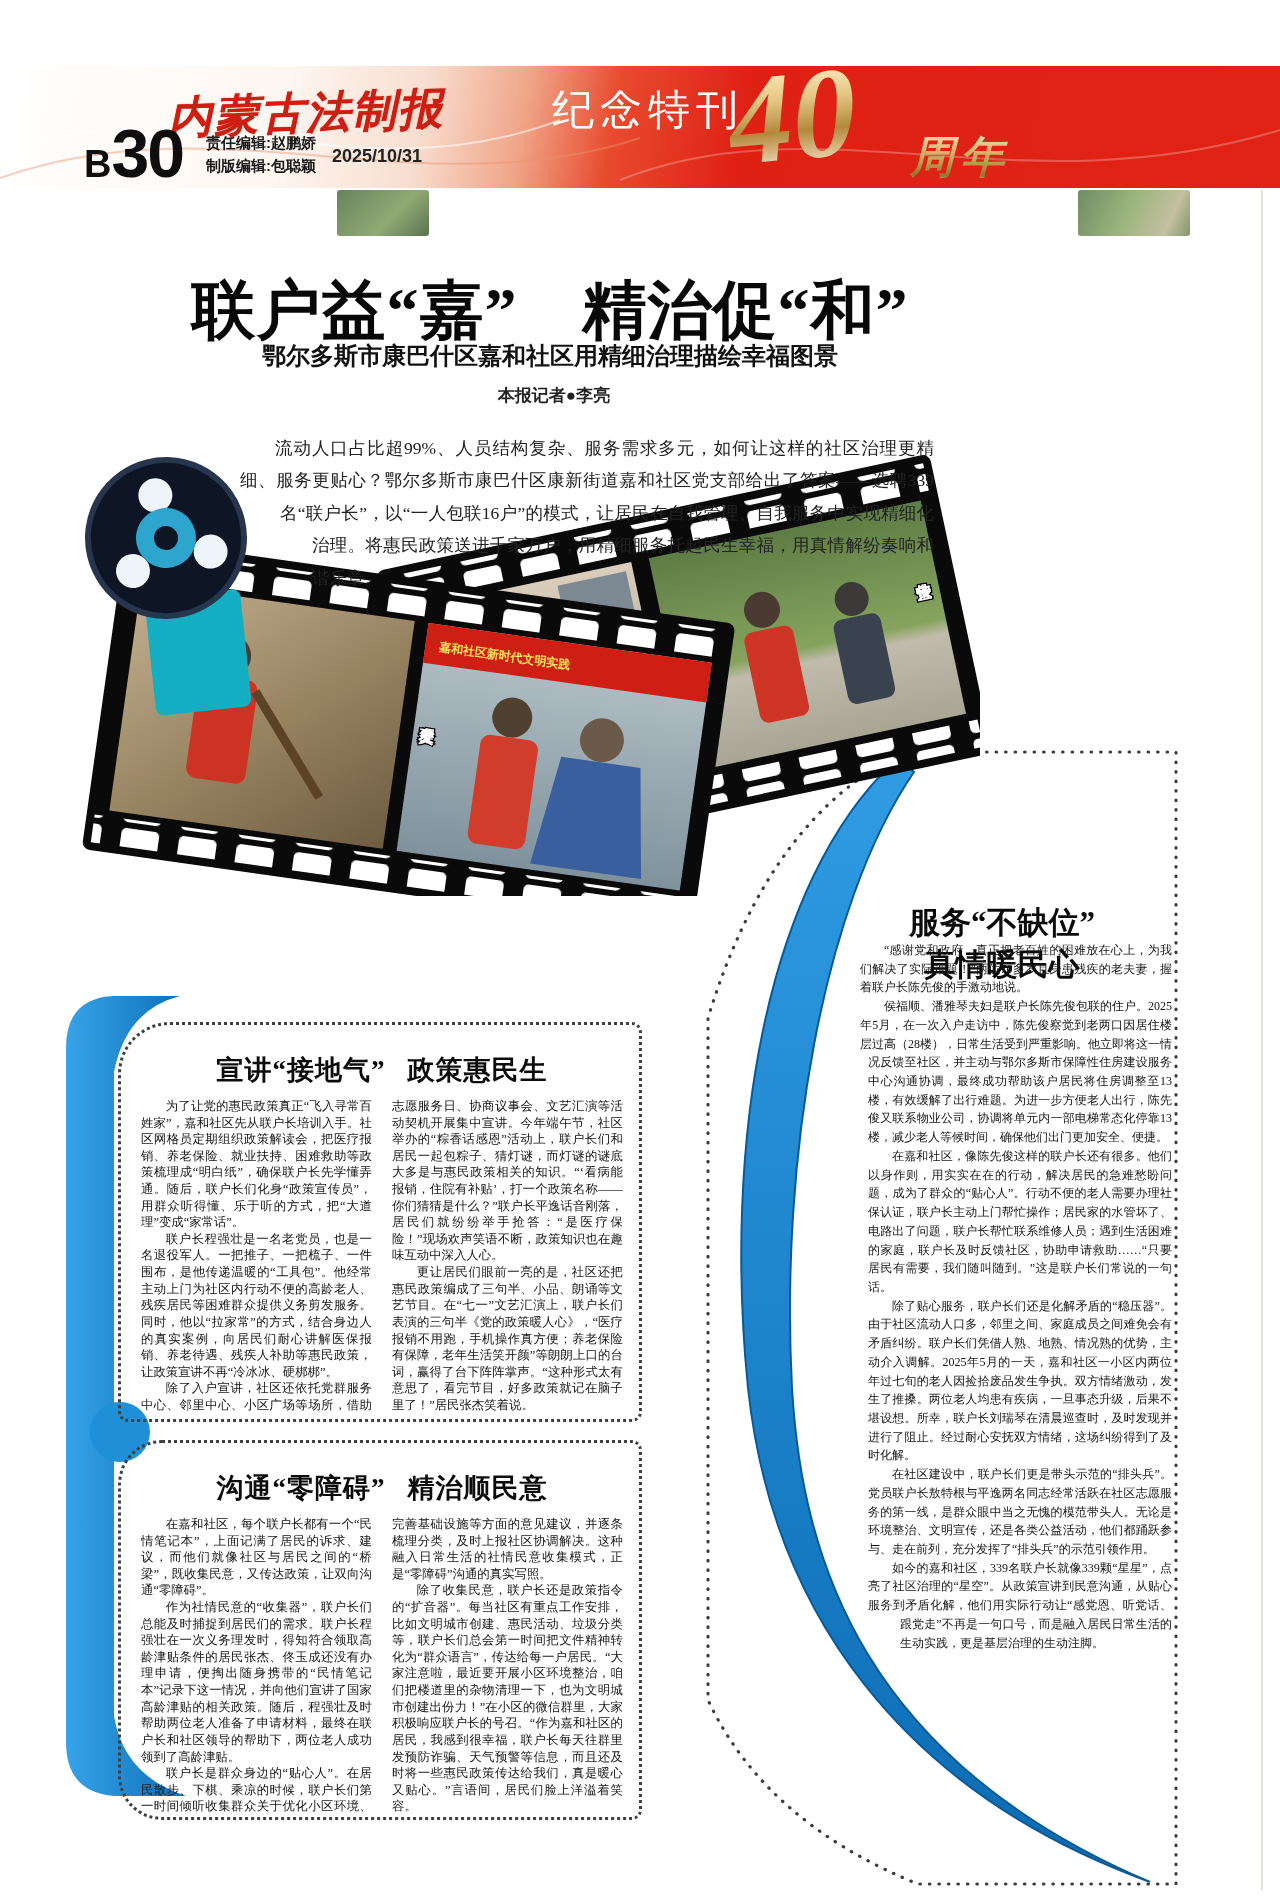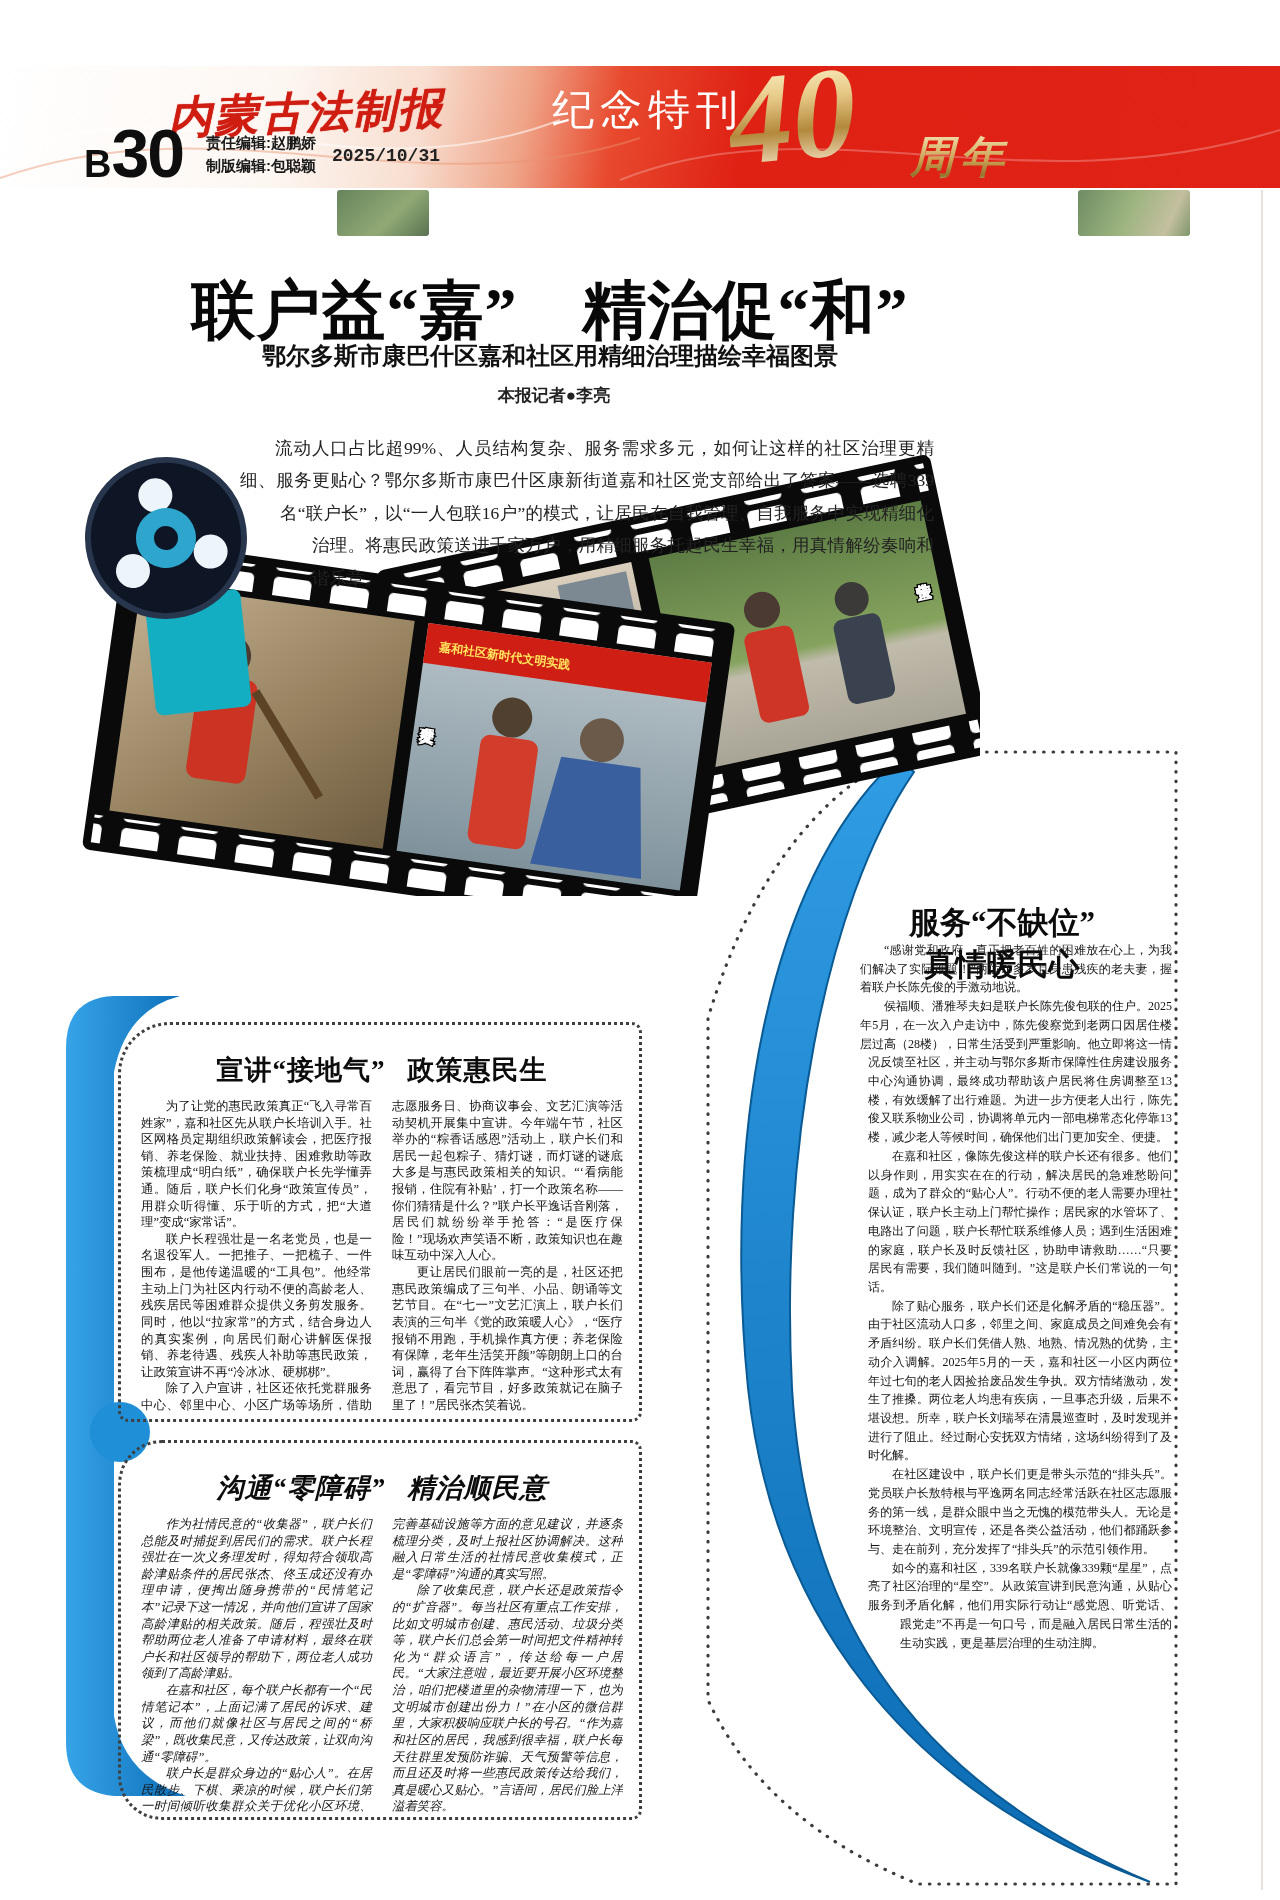--- a/index.html
+++ b/index.html
@@ -11,21 +11,21 @@
         background:linear-gradient(100deg,#ffffff 0%,#fdf7f2 22%,#f8ded0 33%,#efa488 41%,#e84a2e 48%,#df2114 58%,#e02316 100%);}
   .band-swirl{position:absolute;left:0;top:60px;width:1280px;height:140px;pointer-events:none;}
   .paper-name{position:absolute;left:168px;top:84px;font-size:44px;font-weight:bold;color:#cf1d12;
               font-style:italic;transform:rotate(-2deg);letter-spacing:2px;
               text-shadow:0 0 1px #cf1d12;}
   .page-no{position:absolute;left:84px;top:114px;font-family:"Liberation Sans",sans-serif;color:#0e0e0e;}
   .page-no b{font-size:38px;font-weight:bold;}
   .page-no span{font-size:68px;font-weight:bold;letter-spacing:-2px;}
   .editors{position:absolute;left:206px;top:132px;font-family:"Liberation Sans",sans-serif;
            font-size:15px;font-weight:bold;color:#1a1a1a;line-height:1.5;}
-  .date{position:absolute;left:332px;top:146px;font-family:Liberation Mono, monospace;
+  .date{position:absolute;left:332px;top:146px;font-family:Liberation Sans, sans-serif;
         font-size:18px;font-weight:bold;color:#222;}
   .special{position:absolute;left:552px;top:82px;font-family:"Liberation Sans",sans-serif;
            font-size:42px;font-weight:normal;color:#ffffff;letter-spacing:6px;}
   .anniv40{position:absolute;left:728px;top:52px;font-size:128px;font-weight:bold;font-style:italic;
            transform:rotate(-5deg);
            background:linear-gradient(180deg,#fdf3c9 5%,#e7c987 35%,#b3893c 62%,#f2debe 90%);
            -webkit-background-clip:text;background-clip:text;color:transparent;line-height:1;}
   .anniv-unit{position:absolute;left:910px;top:128px;font-size:44px;font-weight:bold;font-style:italic;
            background:linear-gradient(180deg,#fbeec0,#caa052 55%,#96742e 80%,#e9d4a4);
            -webkit-background-clip:text;background-clip:text;color:transparent;letter-spacing:6px;}
@@ -51,21 +51,21 @@
 
   
   #filmsvg{position:absolute;left:70px;top:408px;z-index:4;}
   .cap{font-size:15px;fill:#ffffff;font-weight:bold;
        paint-order:stroke;stroke:#000000;stroke-width:2.5px;}
   .bannertext{font-size:12px;fill:#ffe45c;font-weight:bold;}
 
   
   .dotbox{position:absolute;border:3px dotted #3f3f3f;box-sizing:border-box;background:transparent;z-index:6;}
   #box1{left:118px;top:1022px;width:524px;height:400px;border-radius:52px 10px 10px 10px;padding:8px 16px 10px 20px;}
-  #box2{left:118px;top:1440px;width:524px;height:380px;border-radius:44px 10px 10px 44px;padding:8px 16px 10px 20px;font-style:italic;}
+  #box2{left:118px;top:1440px;width:524px;height:380px;border-radius:44px 10px 10px 44px;padding:8px 16px 10px 20px;}
   .boxhead{text-align:center;font-size:27px;font-weight:bold;color:#0c0c0c;margin:19px 0 10px 0;letter-spacing:1px;}
   .boxhead .gap{display:inline-block;width:22px;}
   .twocol{columns:2;column-gap:20px;column-fill:auto;overflow:hidden;
           font-size:12.4px;line-height:1.34;text-align:justify;color:#141414;}
   #box1 .twocol{height:318px;}
   #box2 .twocol{height:300px;}
   .twocol p{margin:0;text-indent:2em;}
 
   
   .rb-head{position:absolute;left:842px;top:902px;width:320px;text-align:center;z-index:6;
@@ -231,22 +231,22 @@
         <p>除了入户宣讲，社区还依托党群服务中心、邻里中心、小区广场等场所，借助志愿服务日、协商议事会、文艺汇演等活动契机开展集中宣讲。今年端午节，社区举办的“粽香话感恩”活动上，联户长们和居民一起包粽子、猜灯谜，而灯谜的谜底大多是与惠民政策相关的知识。“‘看病能报销，住院有补贴’，打一个政策名称——你们猜猜是什么？”联户长平逸话音刚落，居民们就纷纷举手抢答：“是医疗保险！”现场欢声笑语不断，政策知识也在趣味互动中深入人心。</p>
         <p>更让居民们眼前一亮的是，社区还把惠民政策编成了三句半、小品、朗诵等文艺节目。在“七一”文艺汇演上，联户长们表演的三句半《党的政策暖人心》，“医疗报销不用跑，手机操作真方便；养老保险有保障，老年生活笑开颜”等朗朗上口的台词，赢得了台下阵阵掌声。“这种形式太有意思了，看完节目，好多政策就记在脑子里了！”居民张杰笑着说。</p>
       </div>
   </section>
 
   <section class="dotbox" id="box2">
     <h2 class="boxhead">
       <span>沟通“零障碍”</span><span class="gap"></span><span>精治顺民意</span>
     </h2>
     <div class="twocol">
+        <p>在嘉和社区，每个联户长都有一个“民情笔记本”，上面记满了居民的诉求、建议，而他们就像社区与居民之间的“桥梁”，既收集民意，又传达政策，让双向沟通“零障碍”。</p>
         <p>作为社情民意的“收集器”，联户长们总能及时捕捉到居民们的需求。联户长程强壮在一次义务理发时，得知符合领取高龄津贴条件的居民张杰、佟玉成还没有办理申请，便掏出随身携带的“民情笔记本”记录下这一情况，并向他们宣讲了国家高龄津贴的相关政策。随后，程强壮及时帮助两位老人准备了申请材料，最终在联户长和社区领导的帮助下，两位老人成功领到了高龄津贴。</p>
-        <p>在嘉和社区，每个联户长都有一个“民情笔记本”，上面记满了居民的诉求、建议，而他们就像社区与居民之间的“桥梁”，既收集民意，又传达政策，让双向沟通“零障碍”。</p>
         <p>联户长是群众身边的“贴心人”。在居民散步、下棋、乘凉的时候，联户长们第一时间倾听收集群众关于优化小区环境、完善基础设施等方面的意见建议，并逐条梳理分类，及时上报社区协调解决。这种融入日常生活的社情民意收集模式，正是“零障碍”沟通的真实写照。</p>
         <p>除了收集民意，联户长还是政策指令的“扩音器”。每当社区有重点工作安排，比如文明城市创建、惠民活动、垃圾分类等，联户长们总会第一时间把文件精神转化为“群众语言”，传达给每一户居民。“大家注意啦，最近要开展小区环境整治，咱们把楼道里的杂物清理一下，也为文明城市创建出份力！”在小区的微信群里，大家积极响应联户长的号召。“作为嘉和社区的居民，我感到很幸福，联户长每天往群里发预防诈骗、天气预警等信息，而且还及时将一些惠民政策传达给我们，真是暖心又贴心。”言语间，居民们脸上洋溢着笑容。</p>
       </div>
   </section>
 
   <div class="rb-head">
     <div>服务“不缺位”</div>
     <div>真情暖民心</div>
   </div>
   <div class="rb-body">

